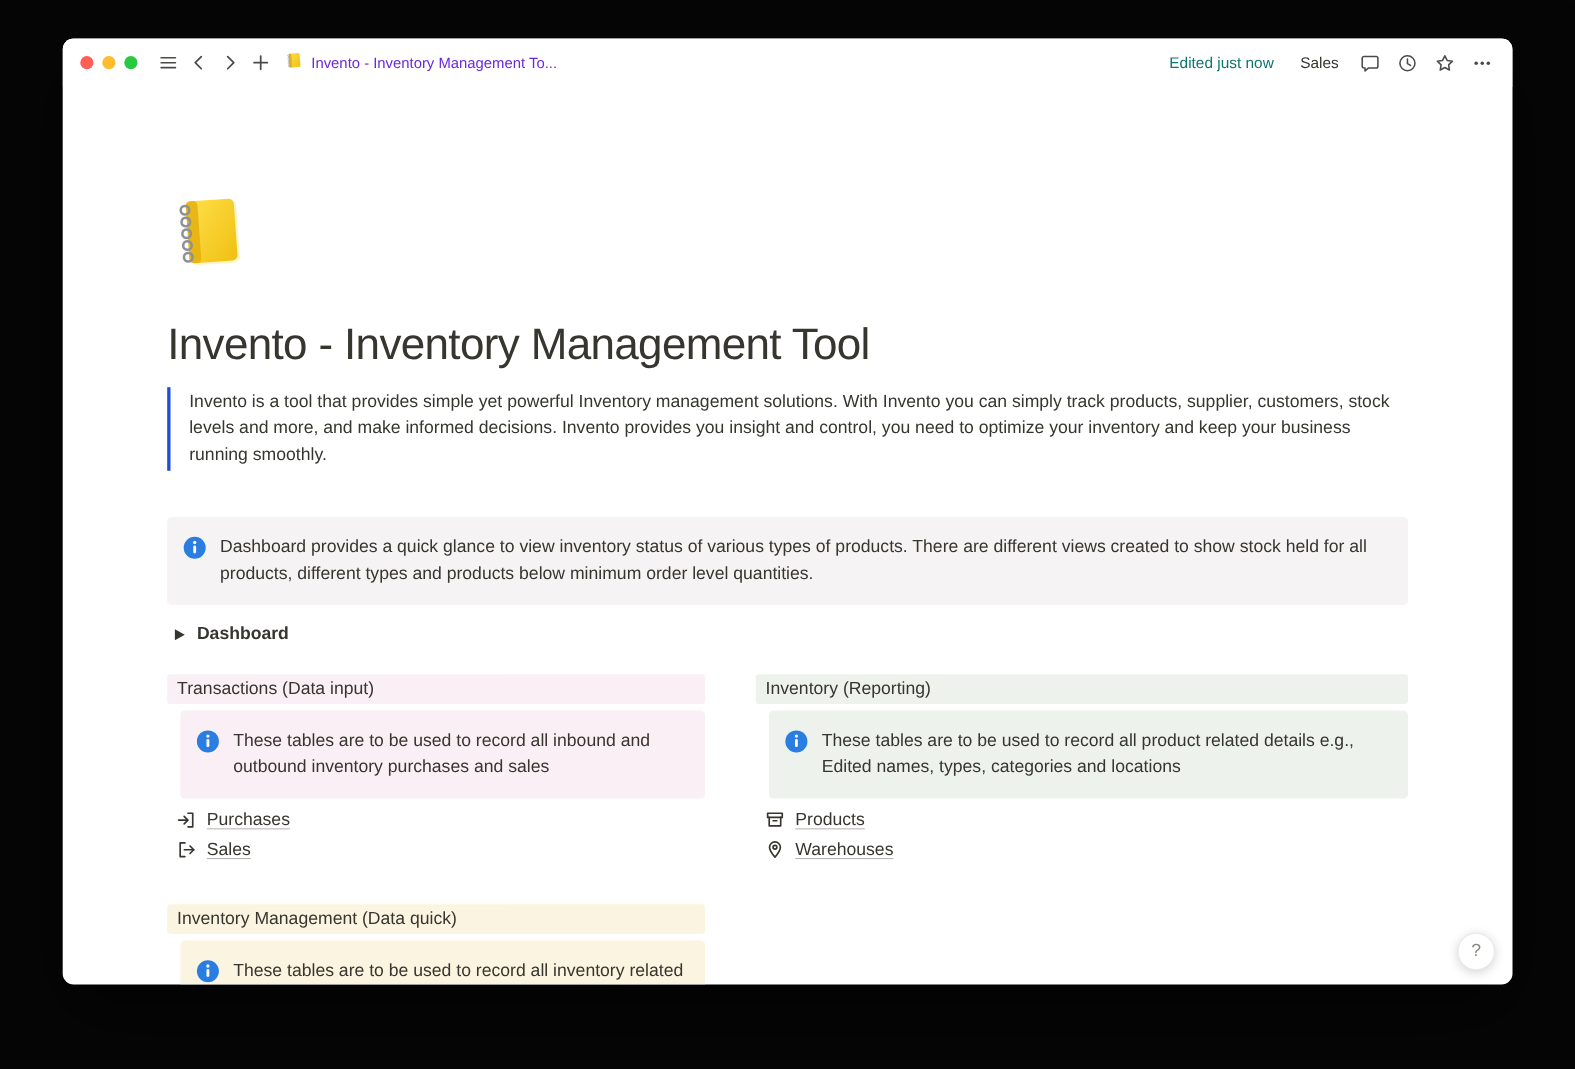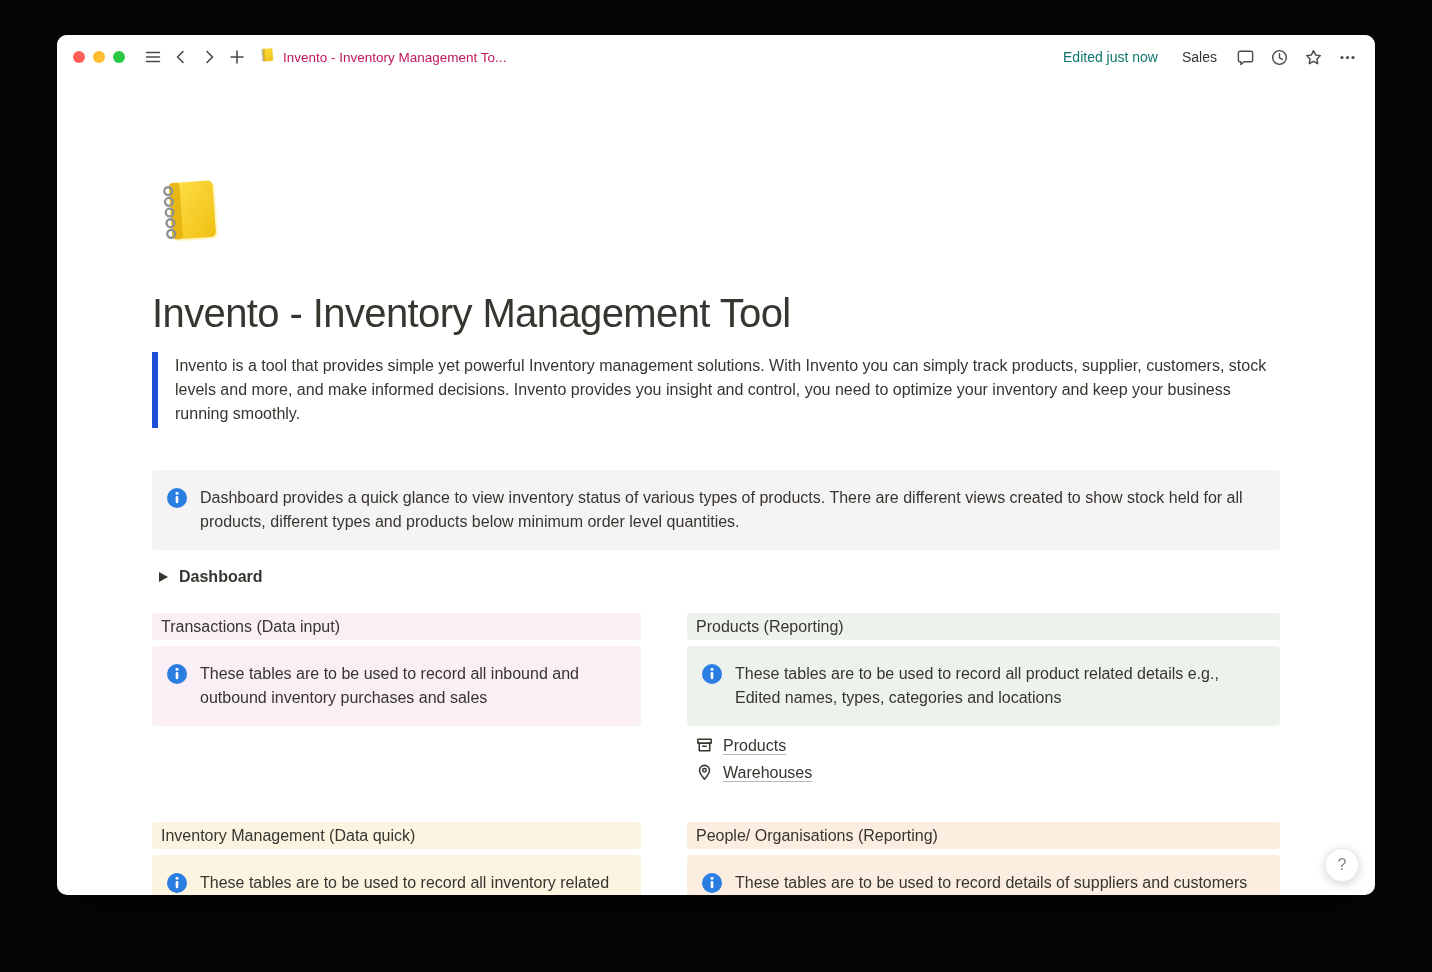--- a/index.html
+++ b/index.html
@@ -26,34 +26,34 @@
   .light { width:12px; height:12px; border-radius:50%; }
   .light.red { background:#ff5f57; }
   .light.yellow { background:#febc2e; }
   .light.green { background:#28c840; }
   .tb-btn {
     width:28px; height:28px; display:flex; align-items:center; justify-content:center;
     border-radius:4px; color:#4c4b48; flex:0 0 auto;
   }
   .tb-btn svg { display:block; }
   .tb-doc { display:flex; align-items:center; gap:7px; margin-left:8px; min-width:0; }
-  .tb-title { font-size:13.5px; color:#be185d; white-space:nowrap; }
+  .tb-title { font-size:13.5px; color:#6d28d9; white-space:nowrap; }
   .tb-right { margin-left:auto; display:flex; align-items:center; gap:6px; }
   .edited { color:#0f766e; font-size:14px; margin-right:10px; white-space:nowrap; }
   .share { font-size:14px; color:#37352f; padding:4px 8px; border-radius:4px; }
   
   .content { height:816px; overflow:hidden; }
   .page { width:1128px; margin:0 auto; padding-top:96px; color:#37352f; }
   .page-icon { width:76px; height:72px; margin-left:1px; display:block; }
   .page-title {
     margin-top:42px; font-size:40px; line-height:1.2;
     font-weight:400; letter-spacing:-0.6px; color:#37352f;
   }
   .quote {
-    margin-top:15px; border-left:6px solid #1d4ed8;
+    margin-top:15px; border-left:3px solid #1d4ed8;
     padding:2px 0 2px 17px; font-size:16px; line-height:24px;
   }
   .callout {
     display:flex; gap:12px; align-items:flex-start;
     padding:16px 16px 16px 14px; border-radius:4px;
     font-size:16px; line-height:24px;
   }
   .callout .info-badge { flex:0 0 auto; margin-top:1px; }
   .callout.gray { background:#f6f3f4; margin-top:42px; }
   .toggle-row {
@@ -72,21 +72,21 @@
   .col-a { width:489px; flex:0 0 auto; }
   .col-b { width:593px; flex:0 0 auto; }
   .sec-heading {
     font-size:16px; font-weight:400; line-height:19px;
     padding:4px 9px; border-radius:3px; color:#37352f;
   }
   .bg-pink   { background:#f9eff4; }
   .bg-green  { background:#edf3ec; }
   .bg-yellow { background:#fbf4e0; }
   .bg-orange { background:#fbeee1; }
-  .sec-callout { margin-top:6px; }
+  .sec-callout { margin-top:6px;margin-left:12px; }
   .links { margin-top:6px; }
   .page-link {
     display:flex; align-items:center; gap:9px;
     padding:4px 8px; border-radius:4px; cursor:pointer; width:max-content;
   }
   .page-link .link-icon { color:#37352f; display:flex; }
   .page-link .link-label {
     font-size:16px; font-weight:500; color:#37352f;
     text-decoration:underline;
     text-decoration-color:rgba(55,53,47,.35);
@@ -249,24 +249,46 @@
         <div class="col-a">
           <div class="sec-heading bg-pink">Transactions (Data input)</div>
           <div class="callout bg-pink sec-callout">
             <span class="info-badge">
               <svg width="22" height="22" viewBox="0 0 22 22">
                   <use href="#infoCircle"></use>
                 </svg>
             </span>
             <div>These tables are to be used to record all inbound and outbound inventory purchases and sales</div>
           </div>
+          <div class="links">
+            <div class="page-link">
+              <span class="link-icon">
+                <svg width="19" height="19" viewBox="0 0 20 20" fill="none" stroke="#37352f" stroke-width="1.6" stroke-linecap="round" stroke-linejoin="round">
+                  <path d="M11.5 3.5H16v13h-4.5"></path>
+                  <path d="M2.5 10h8.5"></path>
+                  <path d="M7.8 6.4 11.4 10l-3.6 3.6"></path>
+                </svg>
+              </span>
+              <span class="link-label">Purchases</span>
+            </div>
+            <div class="page-link">
+              <span class="link-icon">
+                <svg width="19" height="19" viewBox="0 0 20 20" fill="none" stroke="#37352f" stroke-width="1.6" stroke-linecap="round" stroke-linejoin="round">
+                  <path d="M8.5 3.5H4v13h4.5"></path>
+                  <path d="M8 10h9"></path>
+                  <path d="M13.4 6.4 17 10l-3.6 3.6"></path>
+                </svg>
+              </span>
+              <span class="link-label">Sales</span>
+            </div>
+          </div>
         </div>
 
         <div class="col-b">
-          <div class="sec-heading bg-green">Products (Reporting)</div>
+          <div class="sec-heading bg-green">Inventory (Reporting)</div>
           <div class="callout bg-green sec-callout">
             <span class="info-badge">
               <svg width="22" height="22" viewBox="0 0 22 22">
                   <use href="#infoCircle"></use>
                 </svg>
             </span>
             <div>These tables are to be used to record all product related details e.g., Edited names, types, categories and locations</div>
           </div>
           <div class="links">
             <div class="page-link">
@@ -299,30 +321,19 @@
           <div class="callout bg-yellow sec-callout">
             <span class="info-badge">
               <svg width="22" height="22" viewBox="0 0 22 22">
                   <use href="#infoCircle"></use>
                 </svg>
             </span>
             <div>These tables are to be used to record all inventory related adjustments e.g. Opening stock levels</div>
           </div>
         </div>
 
-        <div class="col-b">
-          <div class="sec-heading bg-orange">People/ Organisations (Reporting)</div>
-          <div class="callout bg-orange sec-callout">
-            <span class="info-badge">
-              <svg width="22" height="22" viewBox="0 0 22 22">
-                  <use href="#infoCircle"></use>
-                </svg>
-            </span>
-            <div>These tables are to be used to record details of suppliers and customers</div>
-          </div>
-        </div>
       </div>
 
     </div>
   </div>
 
   <div class="help-fab">?</div>
 </div>
 
 </body></html>

